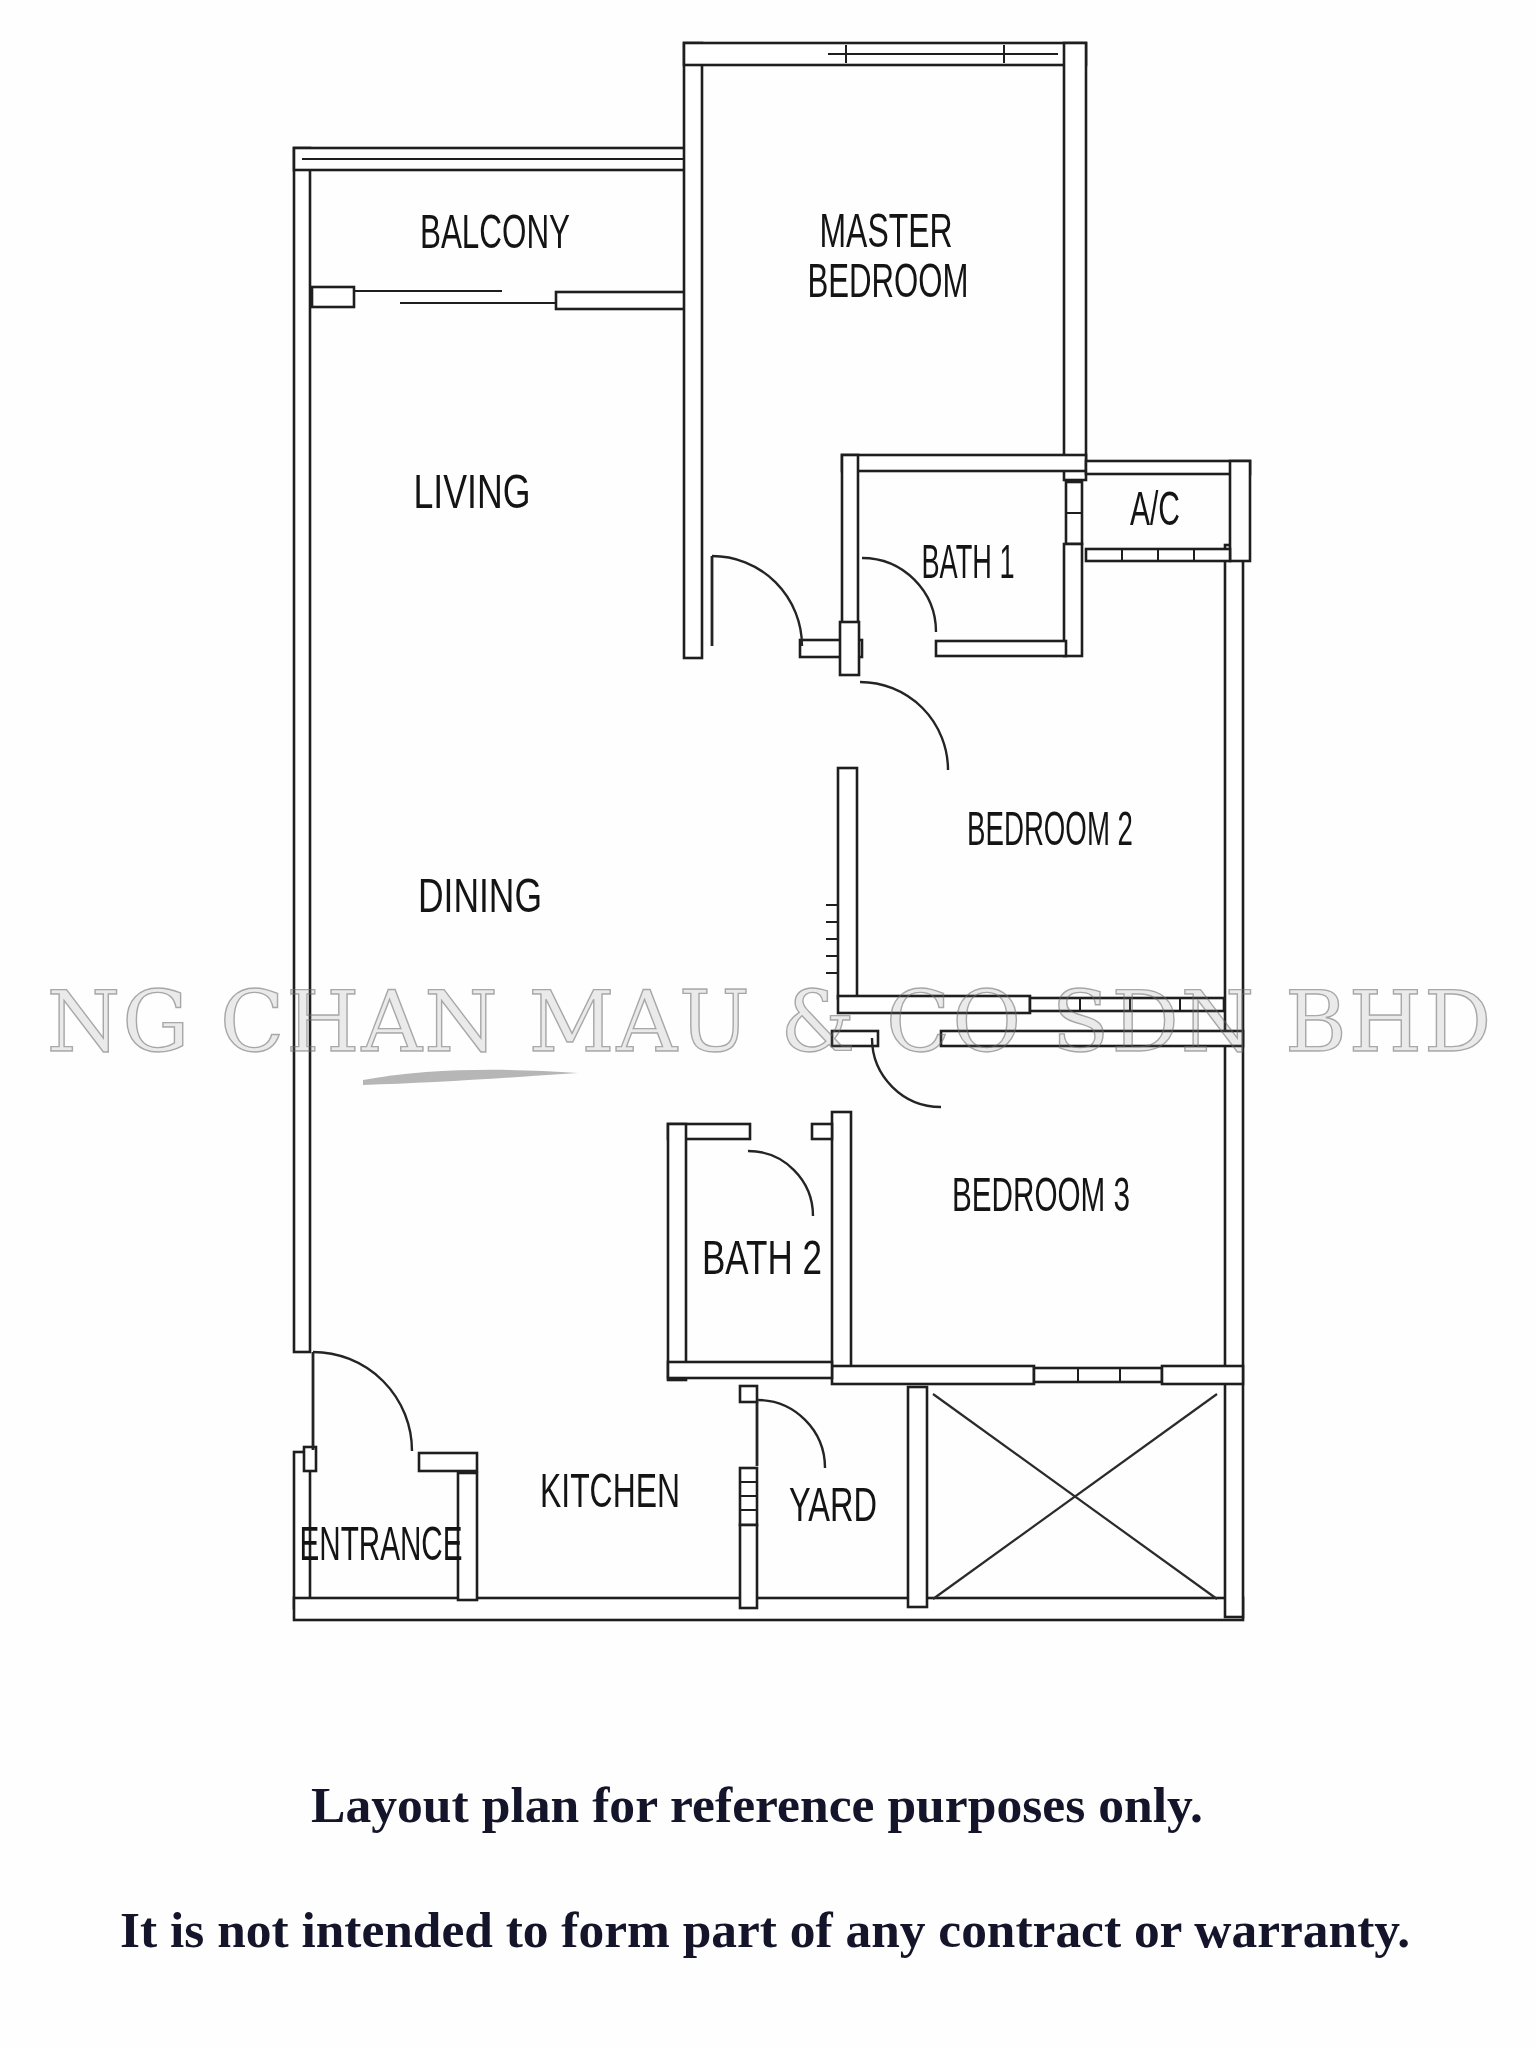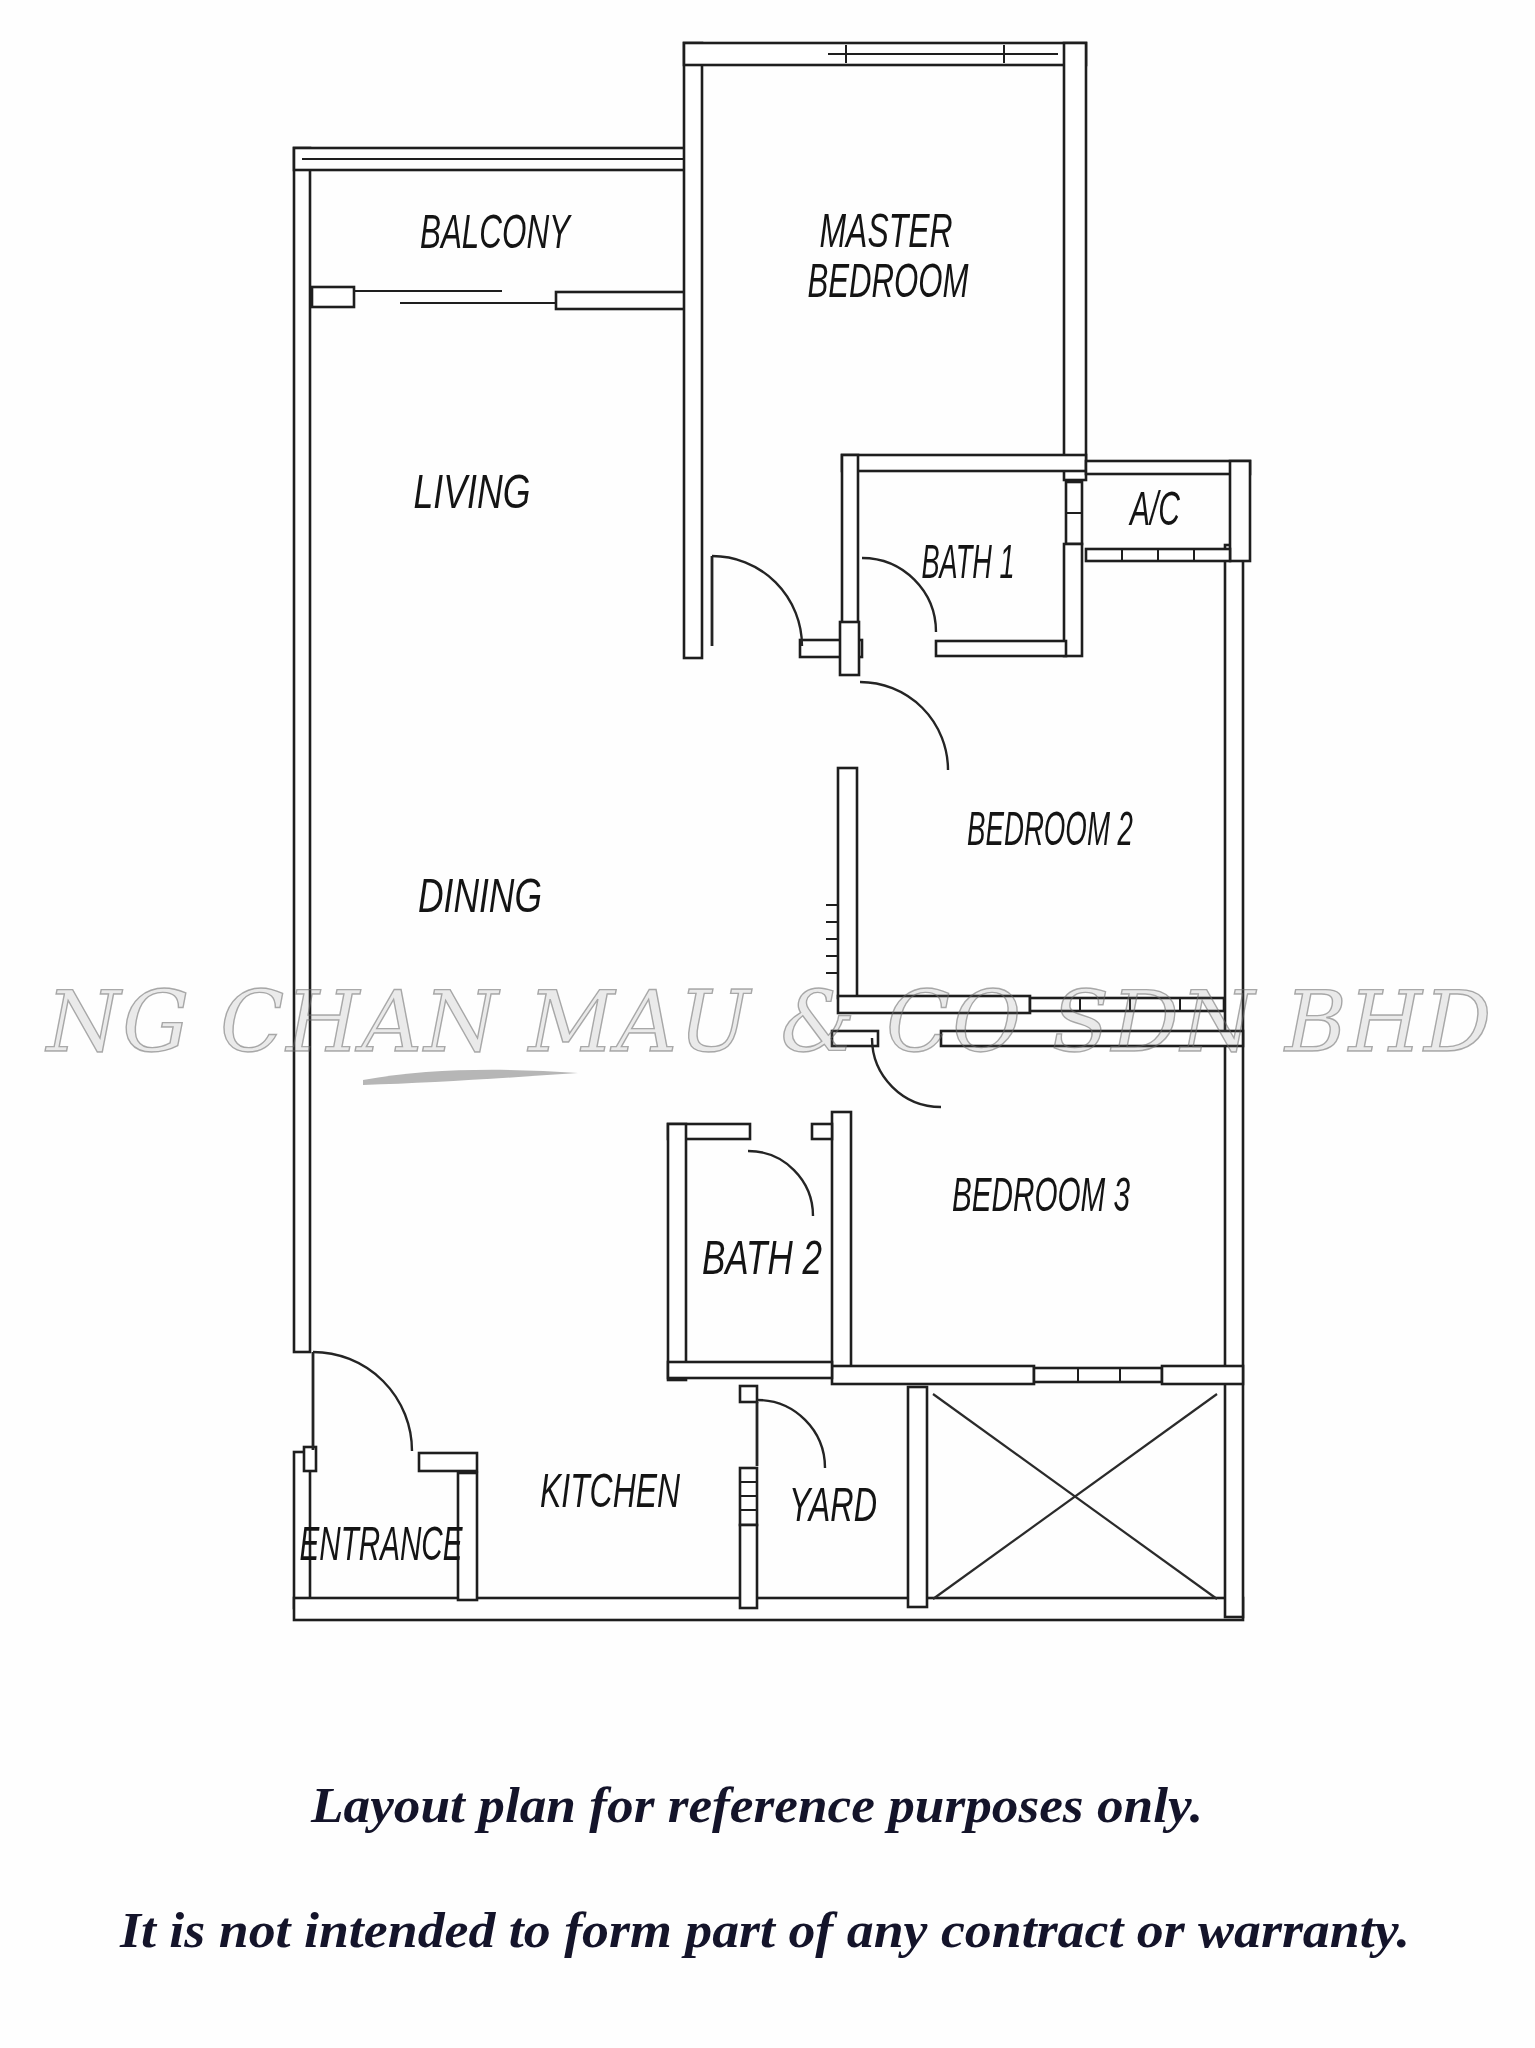--- a/index.html
+++ b/index.html
@@ -3,21 +3,20 @@
 <meta charset="utf-8">
 <style>
   html,body{margin:0;padding:0;background:#e9e9e9;}
   .page{
     position:relative;
     width:1535px;height:2048px;
     margin:0 auto;
     background:#fefefe;
     overflow:hidden;
     font-family:"Liberation Sans", sans-serif;
-    font-style:italic;
   }
   svg.plan{position:absolute;left:0;top:0;width:1535px;height:2048px;display:block;}
   .wall{fill:#ffffff;stroke:#1e1e1e;stroke-width:2.6;}
   .thin{stroke:#1e1e1e;stroke-width:2;fill:none;}
   .arc{stroke:#242424;stroke-width:2.4;fill:none;}
   .leaf{stroke:#242424;stroke-width:2.8;fill:none;}
   .xline{stroke:#2a2a2a;stroke-width:2.2;fill:none;}
   .room-label{
     font-family:"Liberation Sans", sans-serif;
     font-size:48px;

